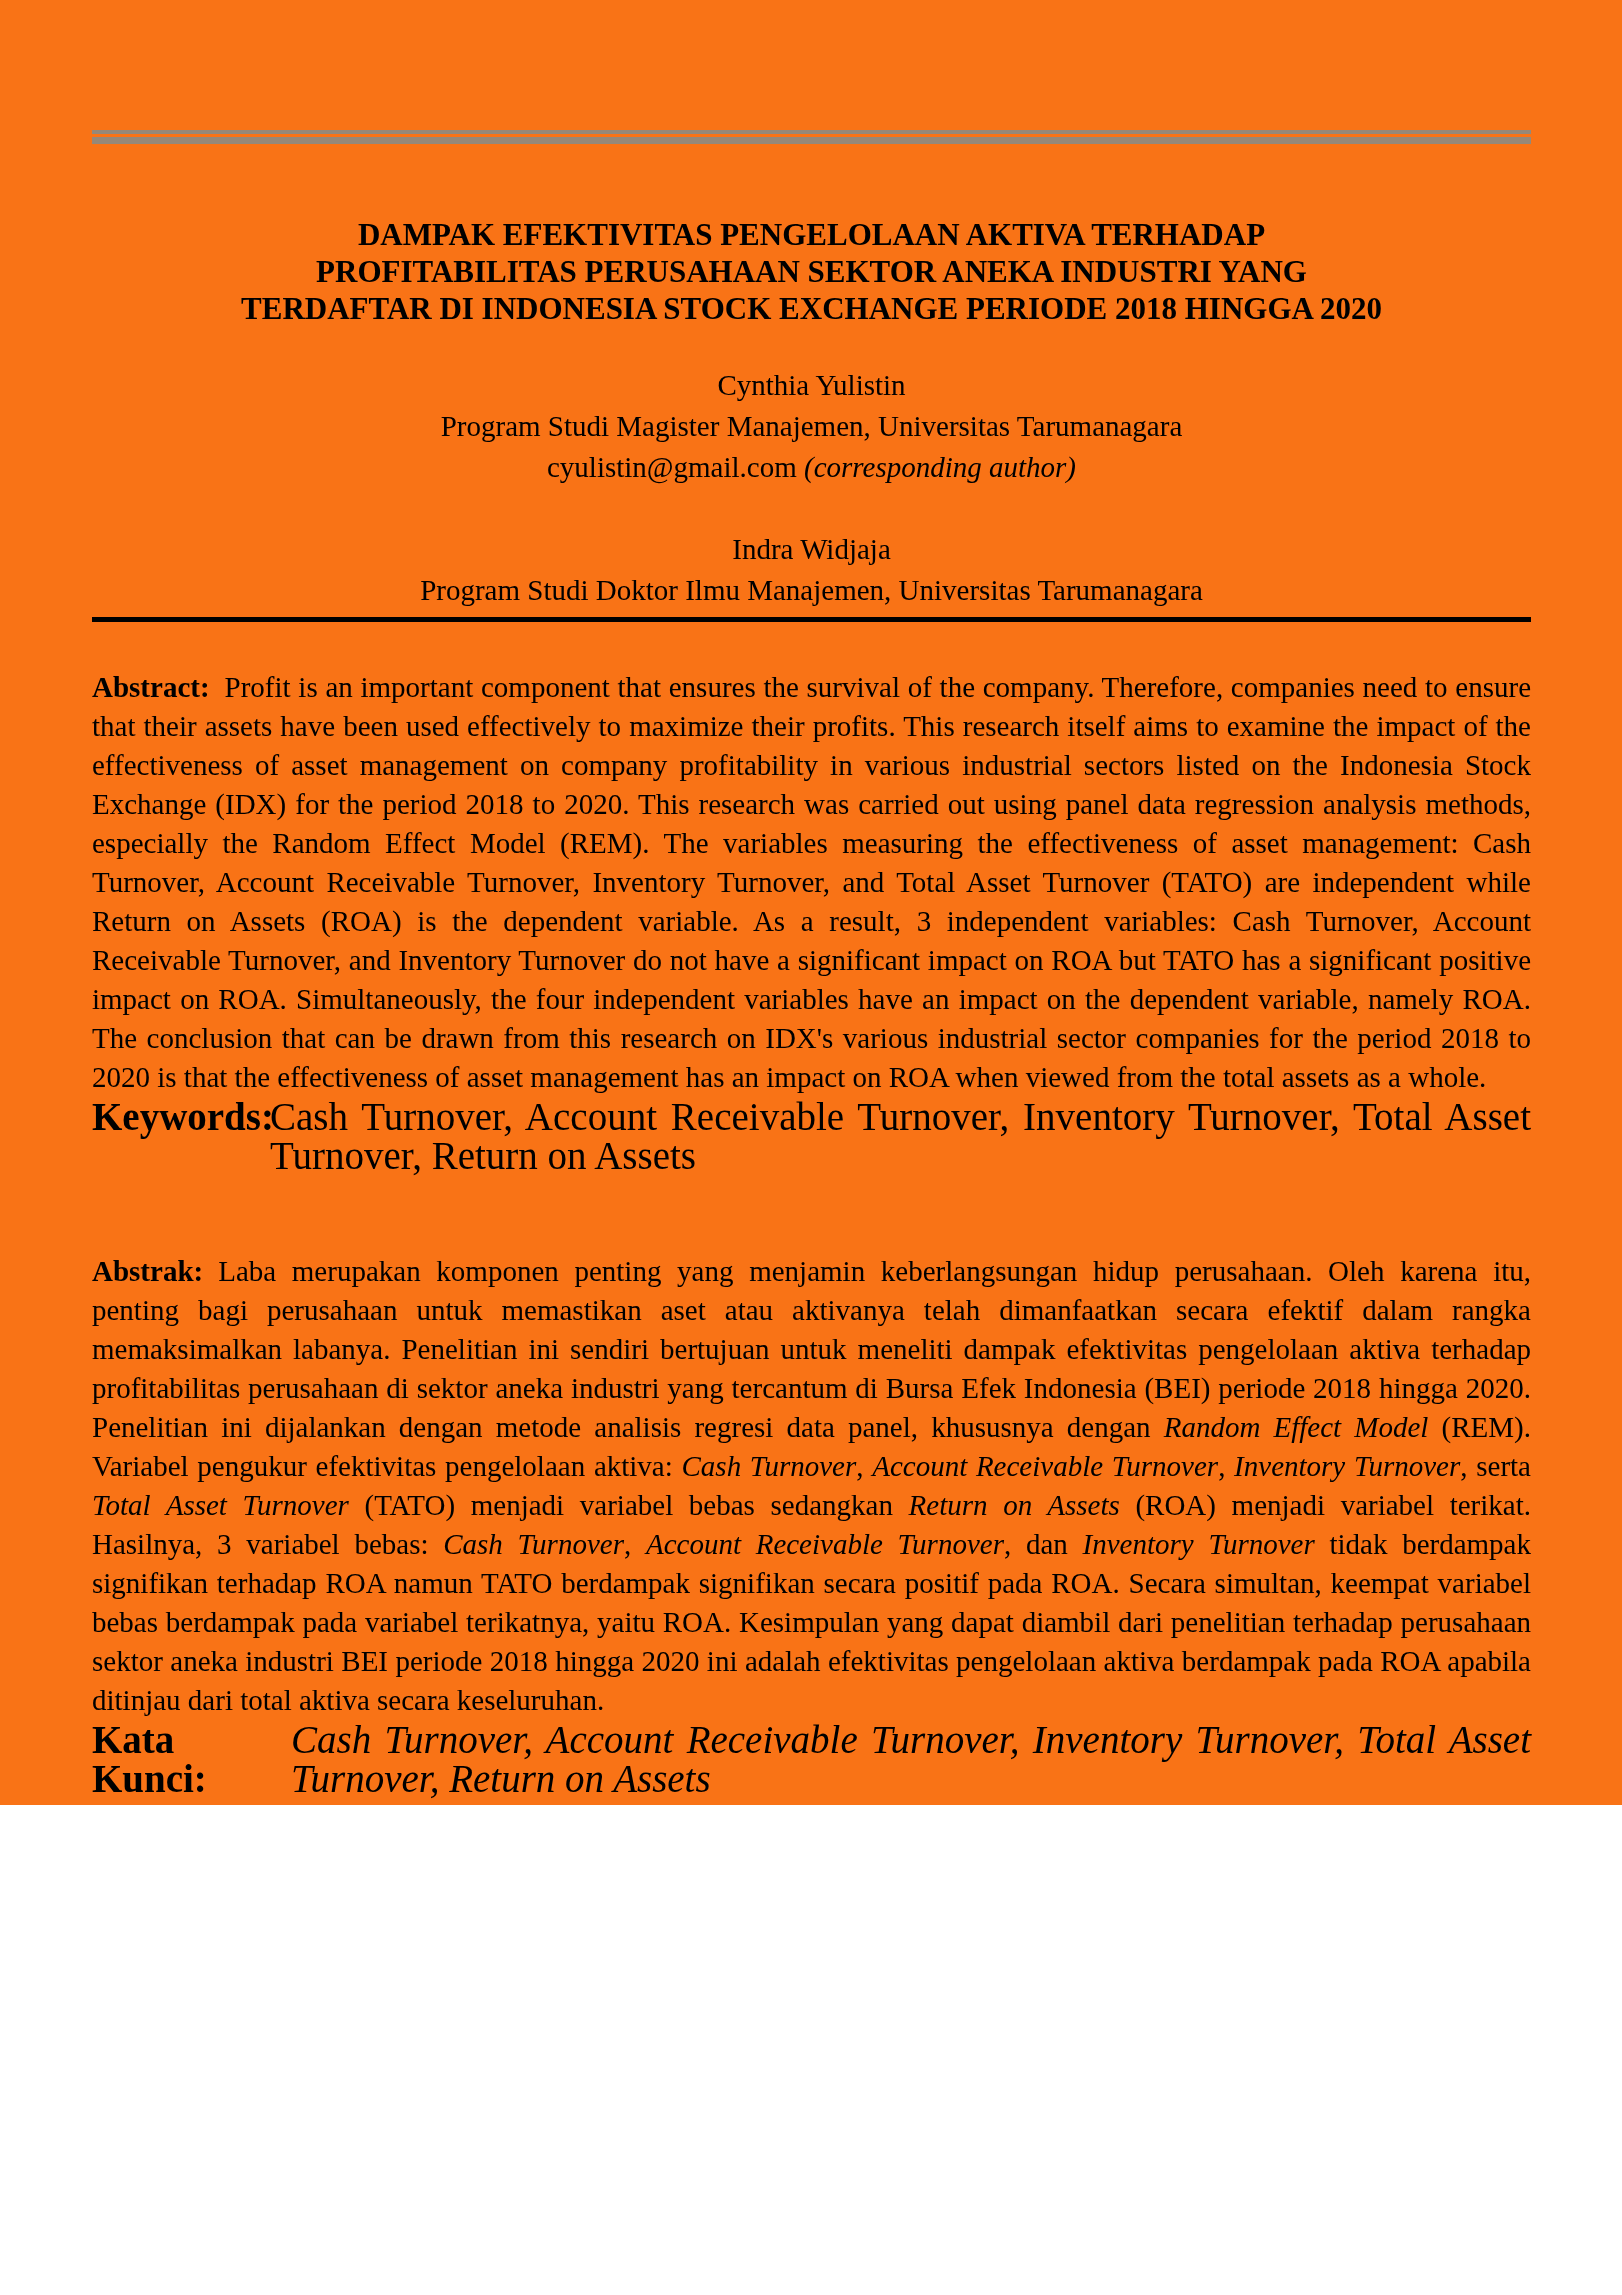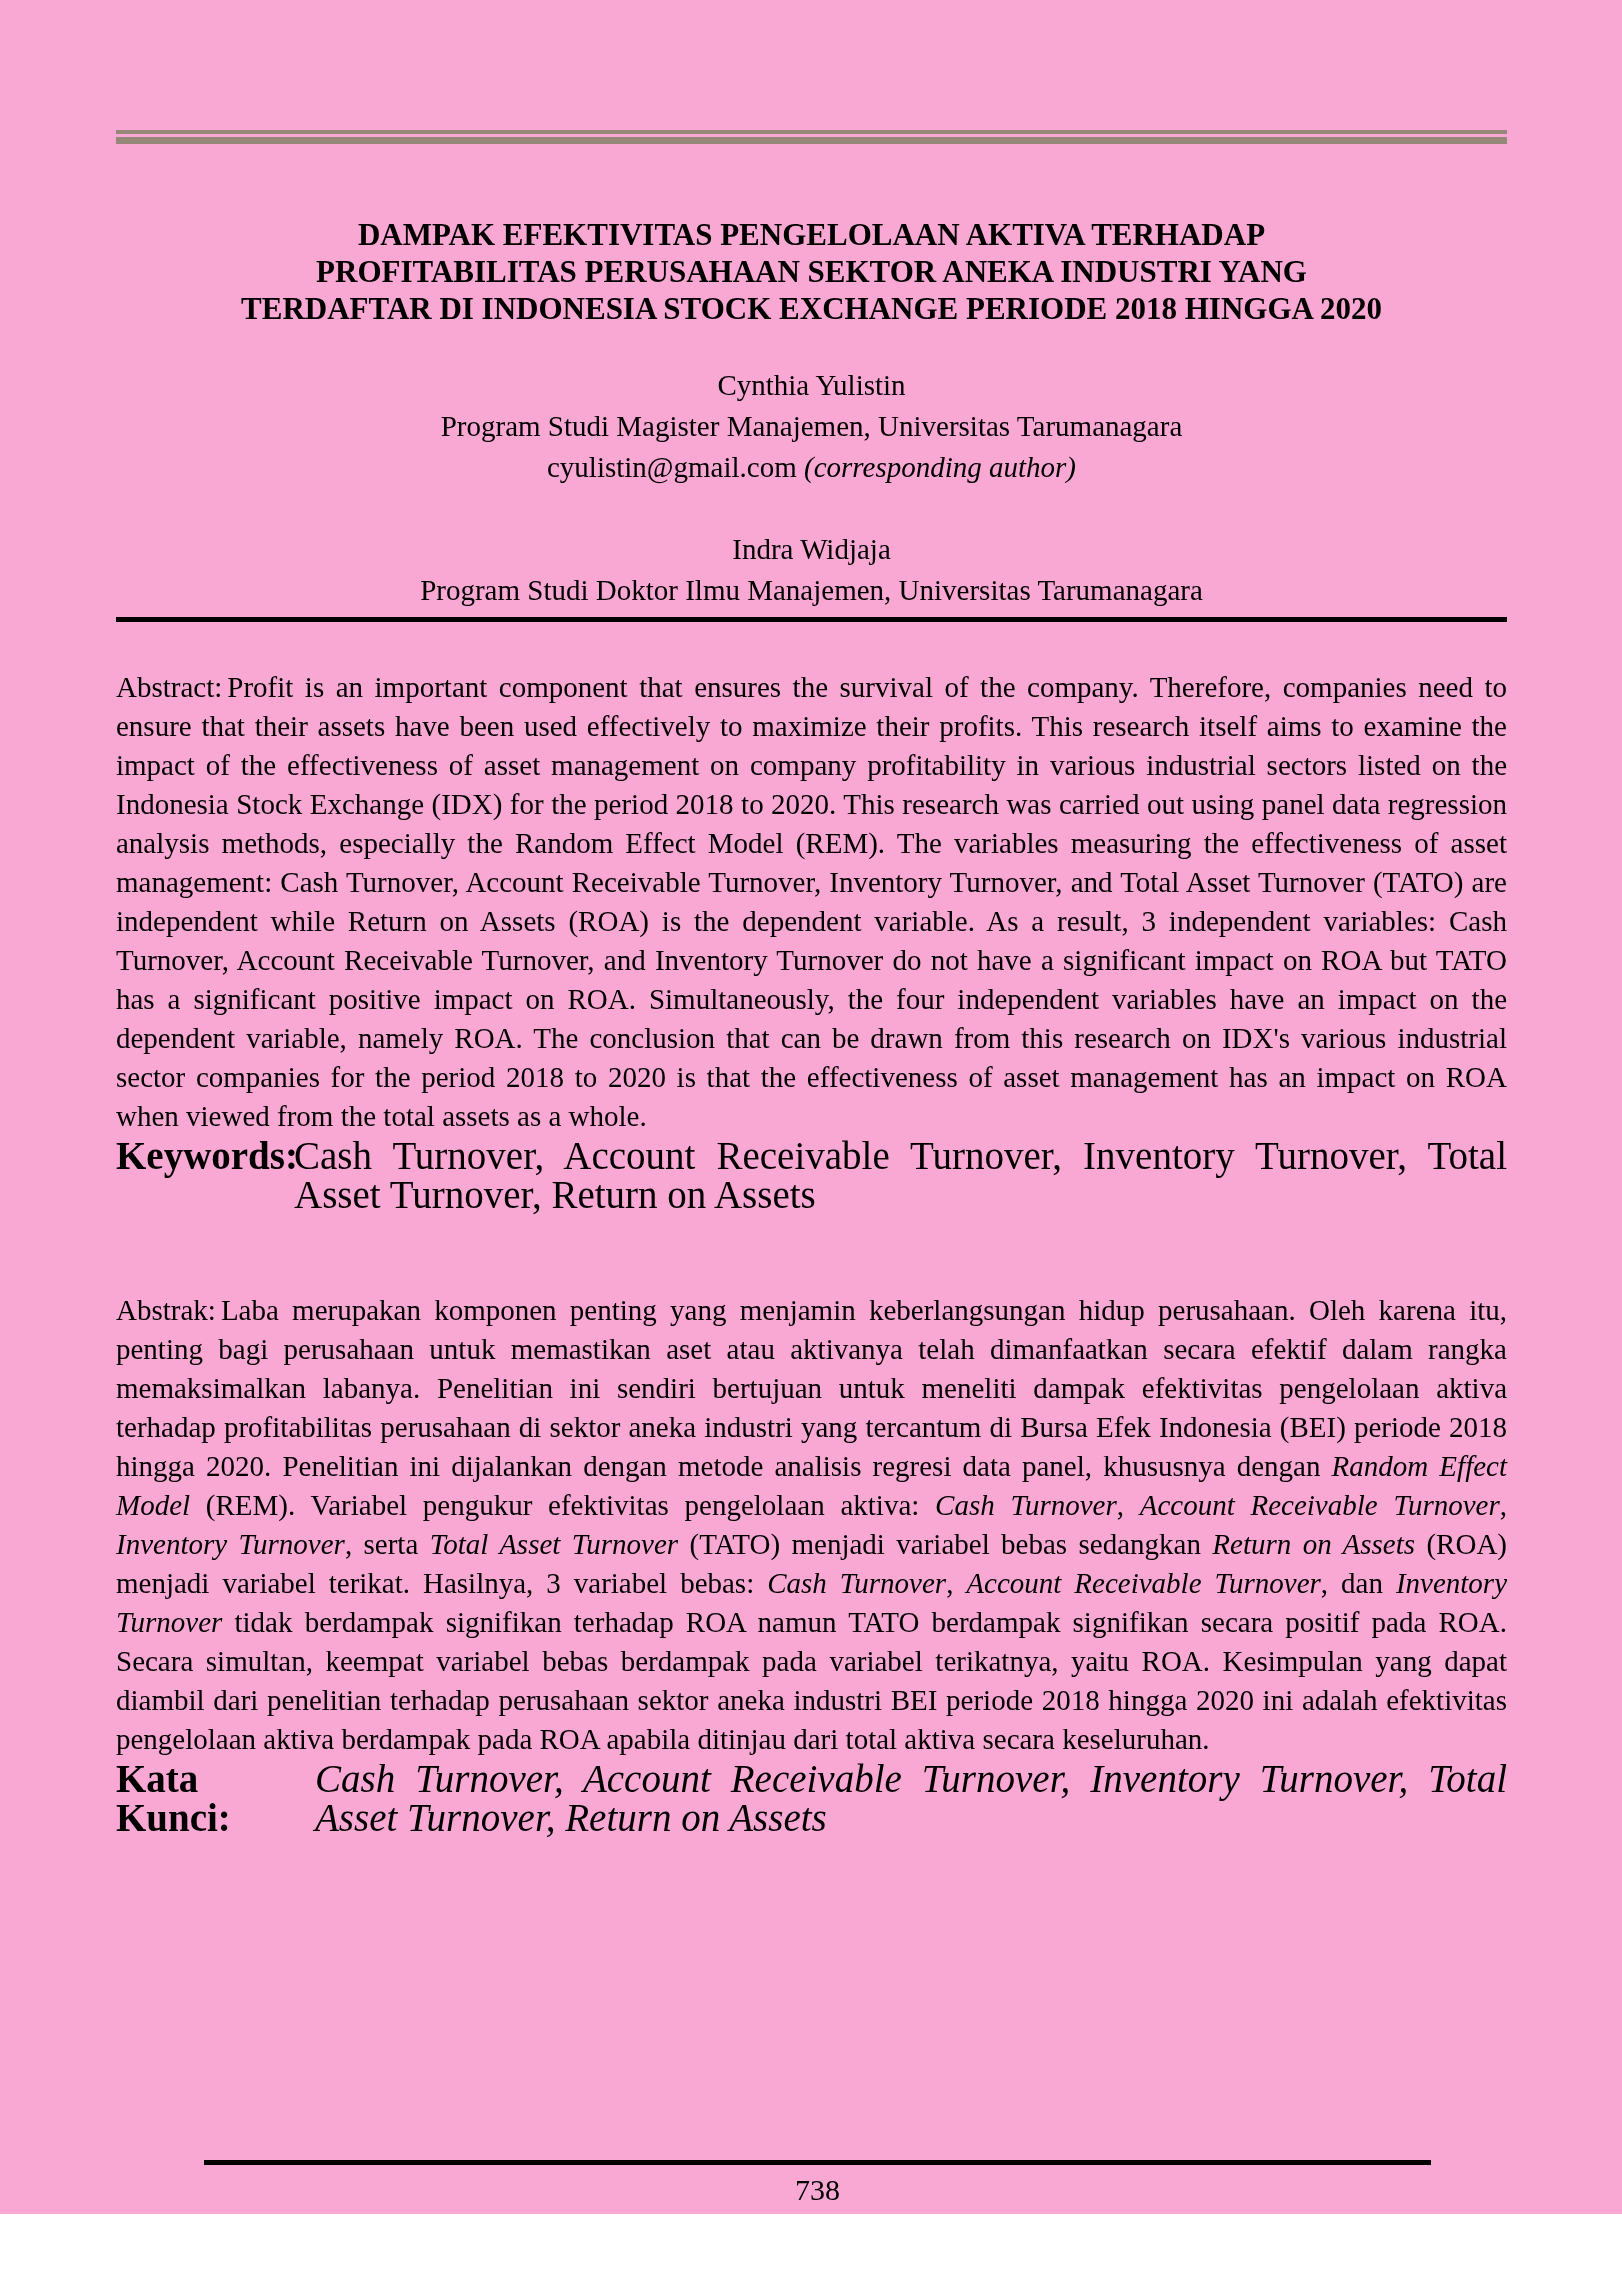--- a/index.html
+++ b/index.html
@@ -1,22 +1,22 @@
 <!DOCTYPE html>
 <html style="font-size:10.5px"><head>
 <meta charset="utf-8">
 <style>
   html, body { margin: 0; padding: 0; background: #ffffff; }
   .page {
     position: relative;
     width: 1623px;
-    height: 2214px;
-    background: #f9a8d4;
+    height: 1805px;
+    background: #f97316;
     box-sizing: border-box;
-    padding: 0 116px;
+    padding: 0 92px;
     font-family: "Liberation Serif", "DejaVu Serif", serif;
     color: #000000;
     overflow: hidden;
   }
   
   .bars { margin-top: 130px; }
   .bar-thin  { height: 3.9px; }
   .bar-gap   { height: 3.3px; }
   .bar-thick { height: 7.2px; }
 
@@ -39,21 +39,21 @@
   .header-rule { margin-top: 5.2px; height: 5.9px; background: #000; }
 
   
   .para {
     text-align: justify;
     font-size: 29px;
     line-height: 39px;
   }
   .abstract-en { margin-top: 46px; }
   .abstract-id { margin-top: 77px; }
-  .para-label { font-weight: normal; margin-right: 5px; }
+  .para-label { font-weight: bold; margin-right: 15px; }
 
   
   .kw-row { display: grid; font-size: 39px; line-height: 39px; }
   .kw-row.en { grid-template-columns: 178px auto; }
   .kw-row.id { grid-template-columns: 199px auto; }
   .kw-label { font-weight: bold; }
   .kw-text  { text-align: justify; }
   .kw-text.italic { font-style: italic; }
 
   

